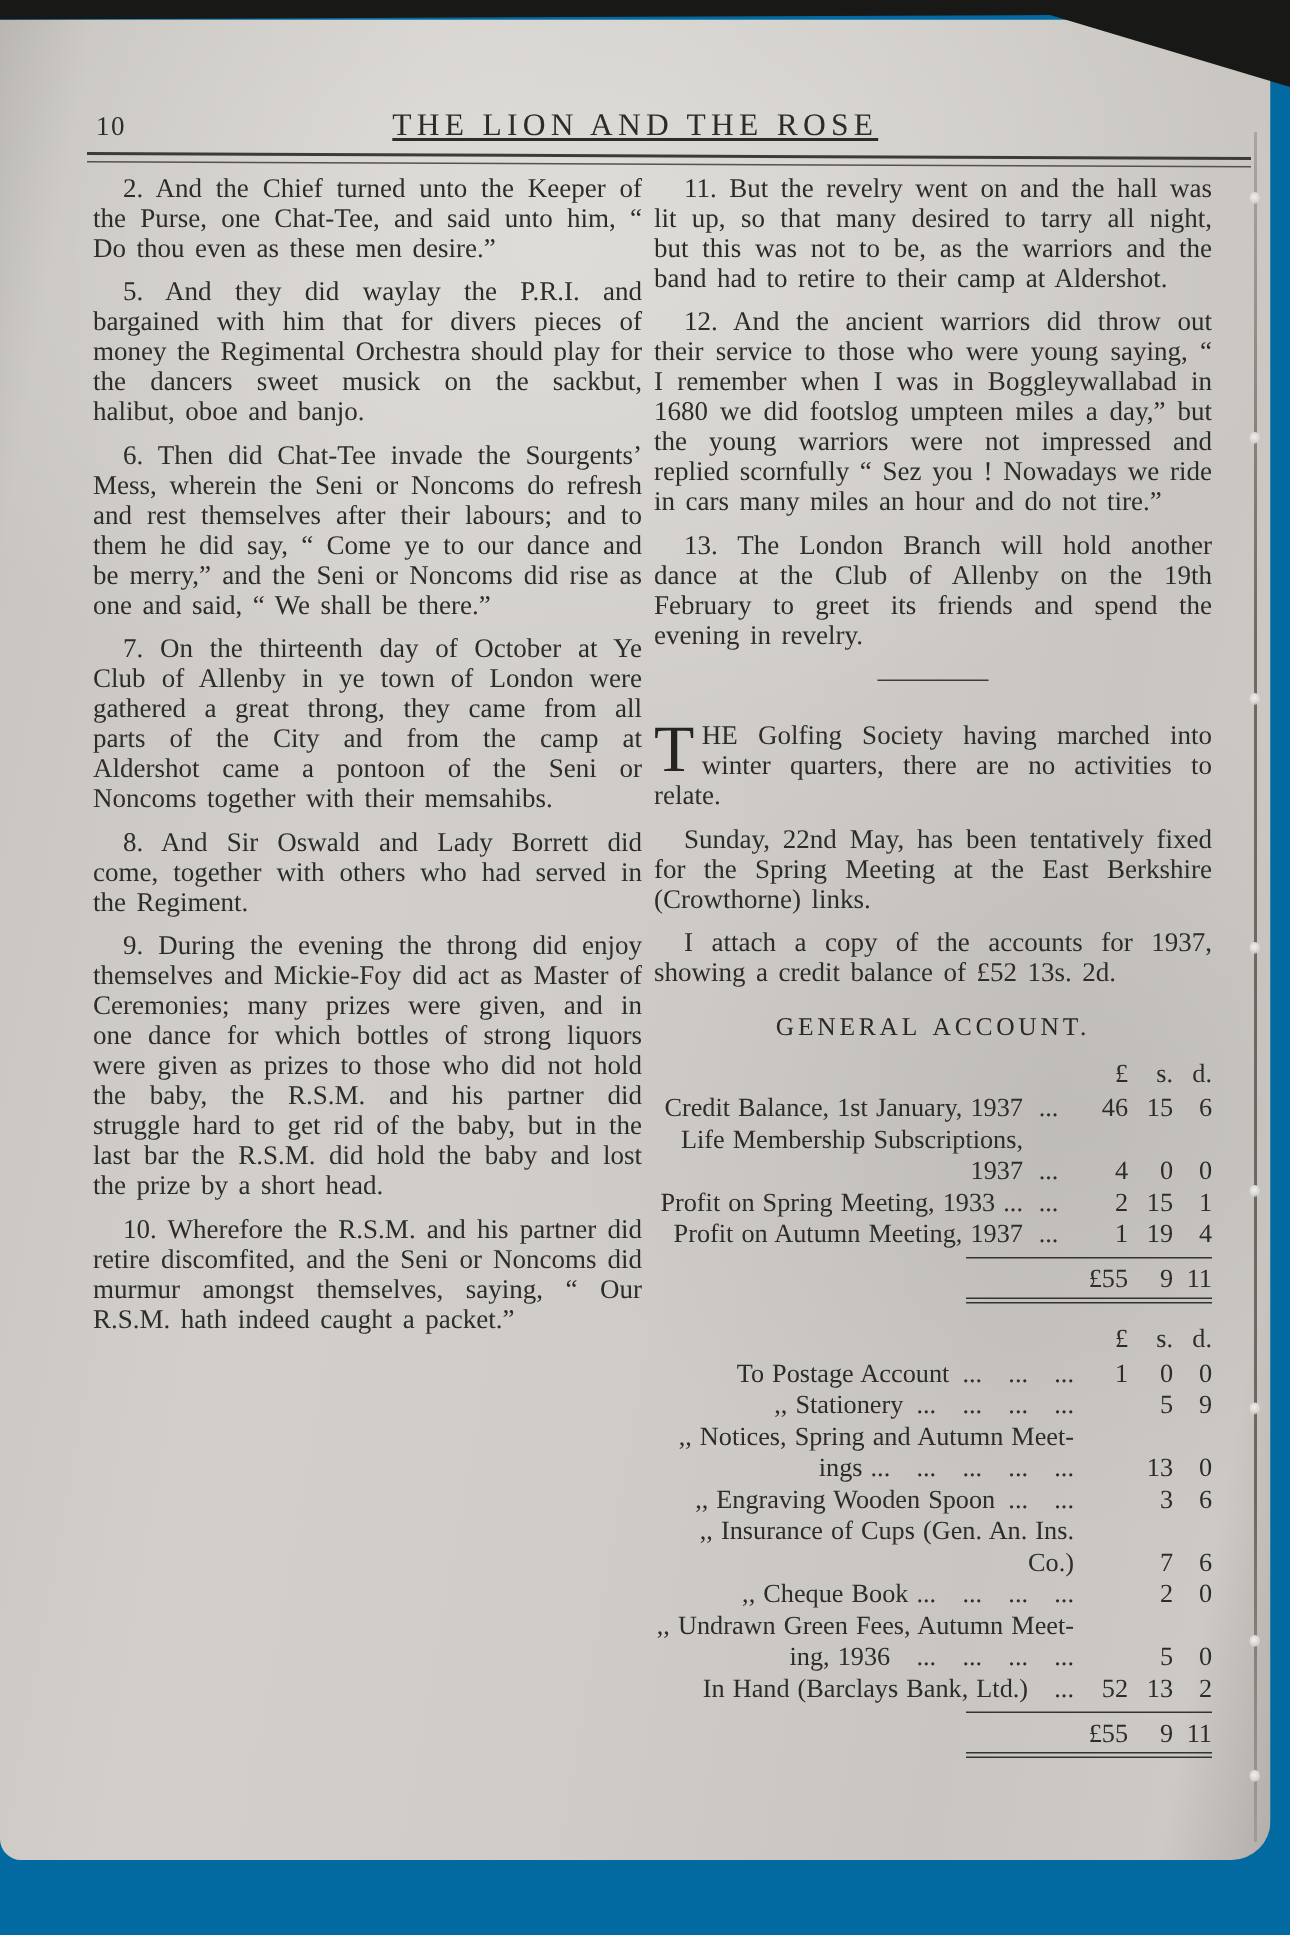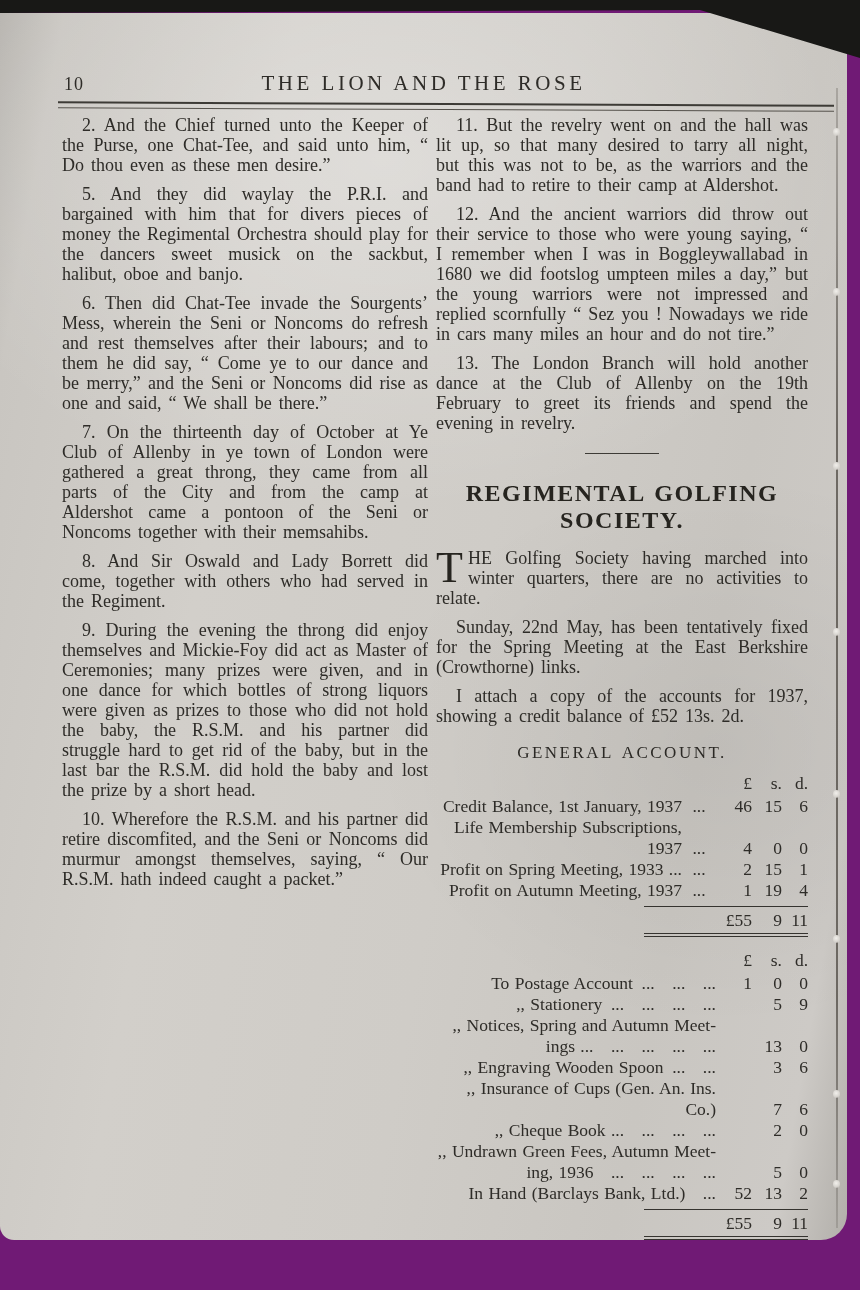--- a/index.html
+++ b/index.html
@@ -1,33 +1,33 @@
 <!DOCTYPE html>
 <html><head>
 <meta charset="utf-8">
 <style>
   html,body{margin:0;padding:0;background:#101010;}
-  .scan{position:relative;width:860px;height:1290px;background:#701a75;overflow:hidden;
+  .scan{position:relative;width:860px;height:1290px;background:#0369a1;overflow:hidden;
         font-family:"Liberation Serif","DejaVu Serif",serif;color:#2e2c28;}
   .page{position:absolute;left:0;top:13px;width:847px;height:1227px;
         background:
           radial-gradient(ellipse 700px 500px at 45% 12%, rgba(255,255,255,0.30), rgba(255,255,255,0) 70%),
           radial-gradient(ellipse 500px 400px at 85% 60%, rgba(0,0,0,0.05), rgba(0,0,0,0) 70%),
           linear-gradient(100deg,#b7b4af 0%,#c9c6c1 6%,#d2cfca 28%,#cfccc7 55%,#c9c6c1 78%,#cdcac6 93%,#b2afaa 100%);
         border-radius:0 0 26px 14px;}
   .corner-tear{position:absolute;top:0;left:0;width:860px;height:60px;
         background:#181816;clip-path:polygon(0 0,860px 0,860px 58px,700px 10px,0 13px);}
   .edge-line{position:absolute;top:88px;left:836px;width:2px;height:1140px;
         background:linear-gradient(180deg,rgba(70,65,58,.25),rgba(60,55,48,.65) 30%,rgba(60,55,48,.65) 80%,rgba(70,65,58,.2));}
   .stitch{position:absolute;left:833px;width:7px;height:8px;border-radius:50%;
         background:radial-gradient(circle at 45% 40%, #f2f0ec 0%, #d8d5d0 55%, rgba(216,213,208,0) 100%);}
   header{position:relative;}
   .pageno{position:absolute;left:64px;top:61px;font-size:18px;letter-spacing:1px;}
   .title{position:absolute;left:0;top:58px;width:847px;text-align:center;
-         font-size:21px;letter-spacing:3.5px;}
+         font-size:21px;letter-spacing:3.5px;text-decoration:underline;}
   .header-rule{position:absolute;left:58px;top:90px;width:776px;height:4px;
          border-top:2.5px solid #3d3b36;border-bottom:1px solid #55524c;
          transform:rotate(0.25deg);}
   .columns{position:absolute;left:62px;top:102px;width:762px;display:flex;gap:8px;}
   .col{font-size:18px;line-height:20px;text-align:justify;word-spacing:2.5px;}
   .col.left{width:366px;}
   .col.right{width:372px;}
   .col p{margin:0 0 9px 0;text-indent:20px;}
   .divider{width:74px;border-top:1.6px solid #3d3b36;margin:20px auto 26px auto;}
   .sec-heading{margin:0 0 14px 0;text-align:center;font-size:24px;line-height:27px;
@@ -75,21 +75,20 @@
         <p>10. Wherefore the R.S.M. and his partner did retire discomfited, and the Seni or Noncoms did murmur amongst themselves, saying, “ Our R.S.M. hath indeed caught a packet.”</p>
       </div>
 
       <div class="col right">
         <p>11. But the revelry went on and the hall was lit up, so that many desired to tarry all night, but this was not to be, as the warriors and the band had to retire to their camp at Aldershot.</p>
         <p>12. And the ancient warriors did throw out their service to those who were young saying, “ I remember when I was in Boggleywallabad in 1680 we did footslog umpteen miles a day,” but the young warriors were not impressed and replied scornfully “ Sez you ! Nowadays we ride in cars many miles an hour and do not tire.”</p>
         <p>13. The London Branch will hold another dance at the Club of Allenby on the 19th February to greet its friends and spend the evening in revelry.</p>
 
         <div class="divider"></div>
 
-        <h2 class="sec-heading">REGIMENTAL GOLFING SOCIETY.</h2>
 
         <p class="dropcap-para"><span class="dropcap">T</span><span>HE Golfing Society having marched into winter quarters, there are no activities to relate.</span></p>
         <p>Sunday, 22nd May, has been tentatively fixed for the Spring Meeting at the East Berkshire (Crowthorne) links.</p>
         <p>I attach a copy of the accounts for 1937, showing a credit balance of £52 13s. 2d.</p>
 
         <h3 class="acct-heading">GENERAL ACCOUNT.</h3>
 
         <div class="acct">
           <div class="acct-row acct-head">
             <span class="acct-label"></span>

